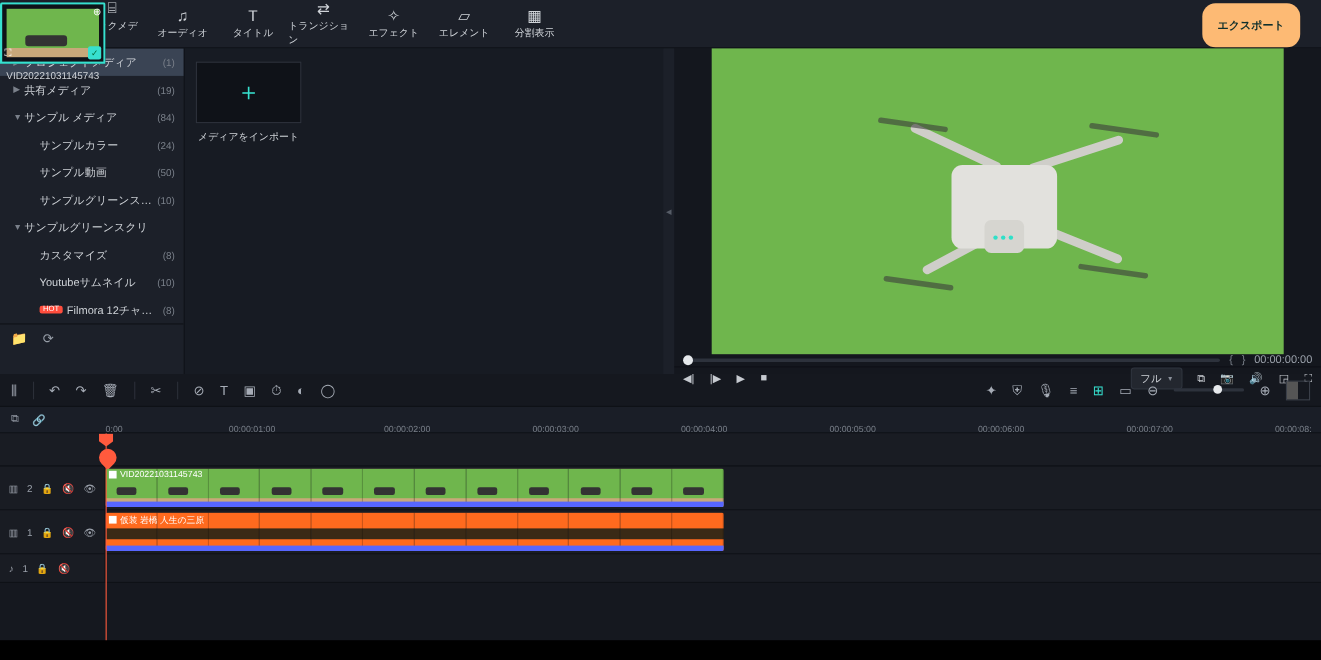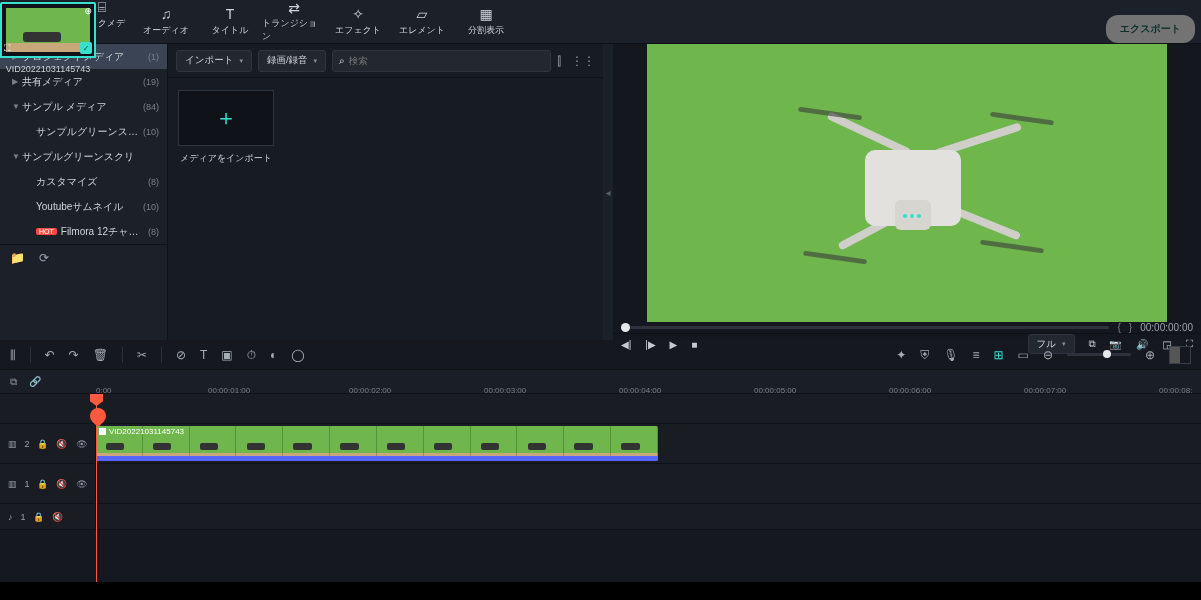--- a/index.html
+++ b/index.html
@@ -4,21 +4,21 @@
 <style>
 * { margin:0; padding:0; box-sizing:border-box; font-family:"Hiragino Sans","Meiryo",sans-serif; }
 body { background:#000; color:#e6e9ec; width:1201px; height:600px; overflow:hidden; font-size:10px; }
 
 
 .tabs { display:flex; align-items:flex-end; background:#1c2029; height:44px; padding:0 6px; gap:0; border-bottom:1px solid #0e1116; }
 .tab { display:flex; flex-direction:column; align-items:center; justify-content:center; width:64px; height:44px; cursor:pointer; color:#cfd3d8; }
 .tab .ic { font-size:14px; height:18px; display:flex; align-items:center; }
 .tab .lbl { font-size:9px; margin-top:1px; }
 .tab.active { color:#37e0cf; border-bottom:2px solid #37e0cf; }
-.export-btn { margin-left:auto; margin-right:0; background:#737373; color:#0e2f2c; height:28px; padding:0 14px; border:none; border-radius:12px; font-size:10px; font-weight:600; cursor:pointer; }
+.export-btn { margin-left:auto; margin-right:13px; background:#fdba74; color:#0e2f2c; height:40px; padding:0 14px; border:none; border-radius:12px; font-size:10px; font-weight:600; cursor:pointer; }
 
 
 .panes { display:flex; height:296px; background:#1a1e27; }
 
 
 .tree { width:168px; background:#1c2029; border-right:1px solid #0e1116; overflow:hidden; }
 .tree-row { display:flex; align-items:center; height:25px; padding:0 8px 0 12px; font-size:10px; color:#cfd3d8; cursor:pointer; }
 .tree-row .caret { width:10px; color:#7a808a; font-size:8px; }
 .tree-row .nm { flex:1; white-space:nowrap; overflow:hidden; text-overflow:ellipsis; }
 .tree-row .ct { color:#7a808a; font-size:9px; }
@@ -164,20 +164,30 @@
         <span class="nm">共有メディア</span>
         <span class="ct">(19)</span>
       </div>
     <div class="tree-row">
         <span class="caret">▼</span>
         <span class="nm">サンプル メディア</span>
         <span class="ct">(84)</span>
       </div>
     <div class="tree-row indent1">
         <span class="caret"></span>
+        <span class="nm">サンプルカラー</span>
+        <span class="ct">(24)</span>
+      </div>
+    <div class="tree-row indent1">
+        <span class="caret"></span>
+        <span class="nm">サンプル動画</span>
+        <span class="ct">(50)</span>
+      </div>
+    <div class="tree-row indent1">
+        <span class="caret"></span>
         <span class="nm">サンプルグリーンスクリ...</span>
         <span class="ct">(10)</span>
       </div>
     <div class="tree-row">
         <span class="caret">▼</span>
         <span class="nm">サンプルグリーンスクリ</span>
         <span class="ct"></span>
       </div>
     <div class="tree-row indent1">
         <span class="caret"></span>
@@ -195,38 +205,20 @@
         <span class="nm">Filmora 12チャレンジ</span>
         <span class="ct">(8)</span>
       </div>
     <div class="tree-foot">
       <span>📁</span>
       <span>⟳</span>
     </div>
   </div>
 
   <div class="bin">
-    <div class="bin-bar">
-      <div class="dd">
-          <span>インポート</span>
-          <span class="arrw">▾</span>
-        </div>
-      <div class="dd">
-          <span>録画/録音</span>
-          <span class="arrw">▾</span>
-        </div>
-      <div class="srch">
-          <span>⌕</span>
-          <input placeholder="検索" style="">
-        </div>
-      <div class="binicons">
-        <span>⫿</span>
-        <span>⋮⋮</span>
-      </div>
-    </div>
     <div class="bin-body">
       <div class="thumb">
         <div class="box import">＋</div>
         <div class="cap">メディアをインポート</div>
       </div>
       <div class="thumb clip">
         <div class="box">
           <div class="gs"></div>
           <span class="corner tr">⊕</span>
           <span class="corner bl">⛶</span>
@@ -382,20 +374,43 @@
     </div>
 
     <div class="track-row">
       <div class="trk-head">
         <span>▥</span>
         <span>1</span>
         <span>🔒</span>
         <span>🔇</span>
         <span>👁</span>
       </div>
+      <div class="trk-area">
+        <div class="clip orange" style="width:562px">
+          <div class="title">
+              <span class="sq"></span>
+              <span>仮装 岩橋 人生の三原</span>
+            </div>
+          <div class="segs">
+              <div class="seg"></div>
+              <div class="seg"></div>
+              <div class="seg"></div>
+              <div class="seg"></div>
+              <div class="seg"></div>
+              <div class="seg"></div>
+              <div class="seg"></div>
+              <div class="seg"></div>
+              <div class="seg"></div>
+              <div class="seg"></div>
+              <div class="seg"></div>
+              <div class="seg"></div>
+            </div>
+          <div class="bar"></div>
+        </div>
+      </div>
     </div>
 
     <div class="track-row audio">
       <div class="trk-head">
         <span>♪</span>
         <span>1</span>
         <span>🔒</span>
         <span>🔇</span>
       </div>
       <div class="trk-area"></div>

